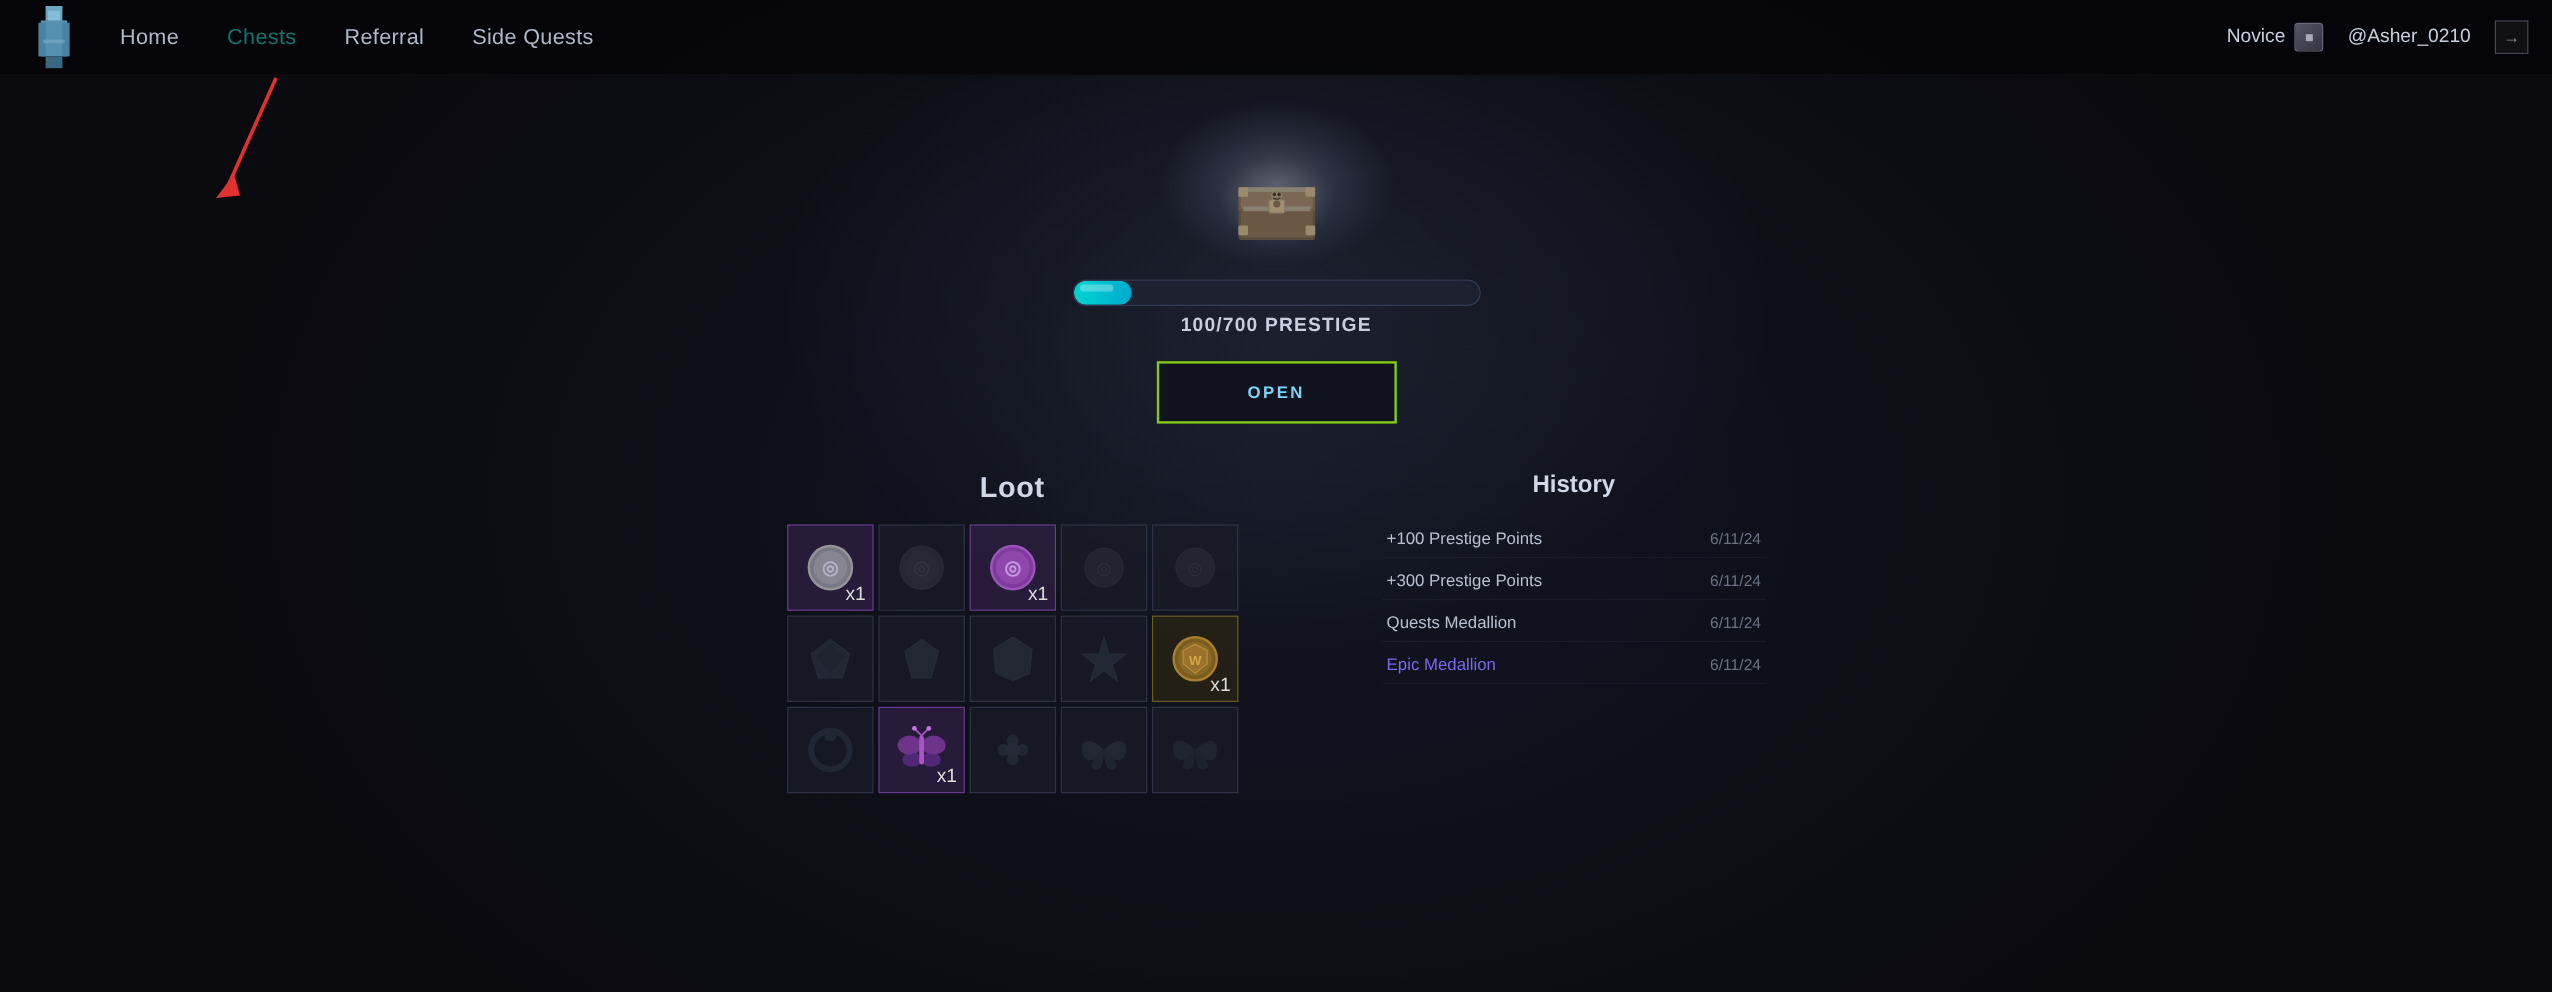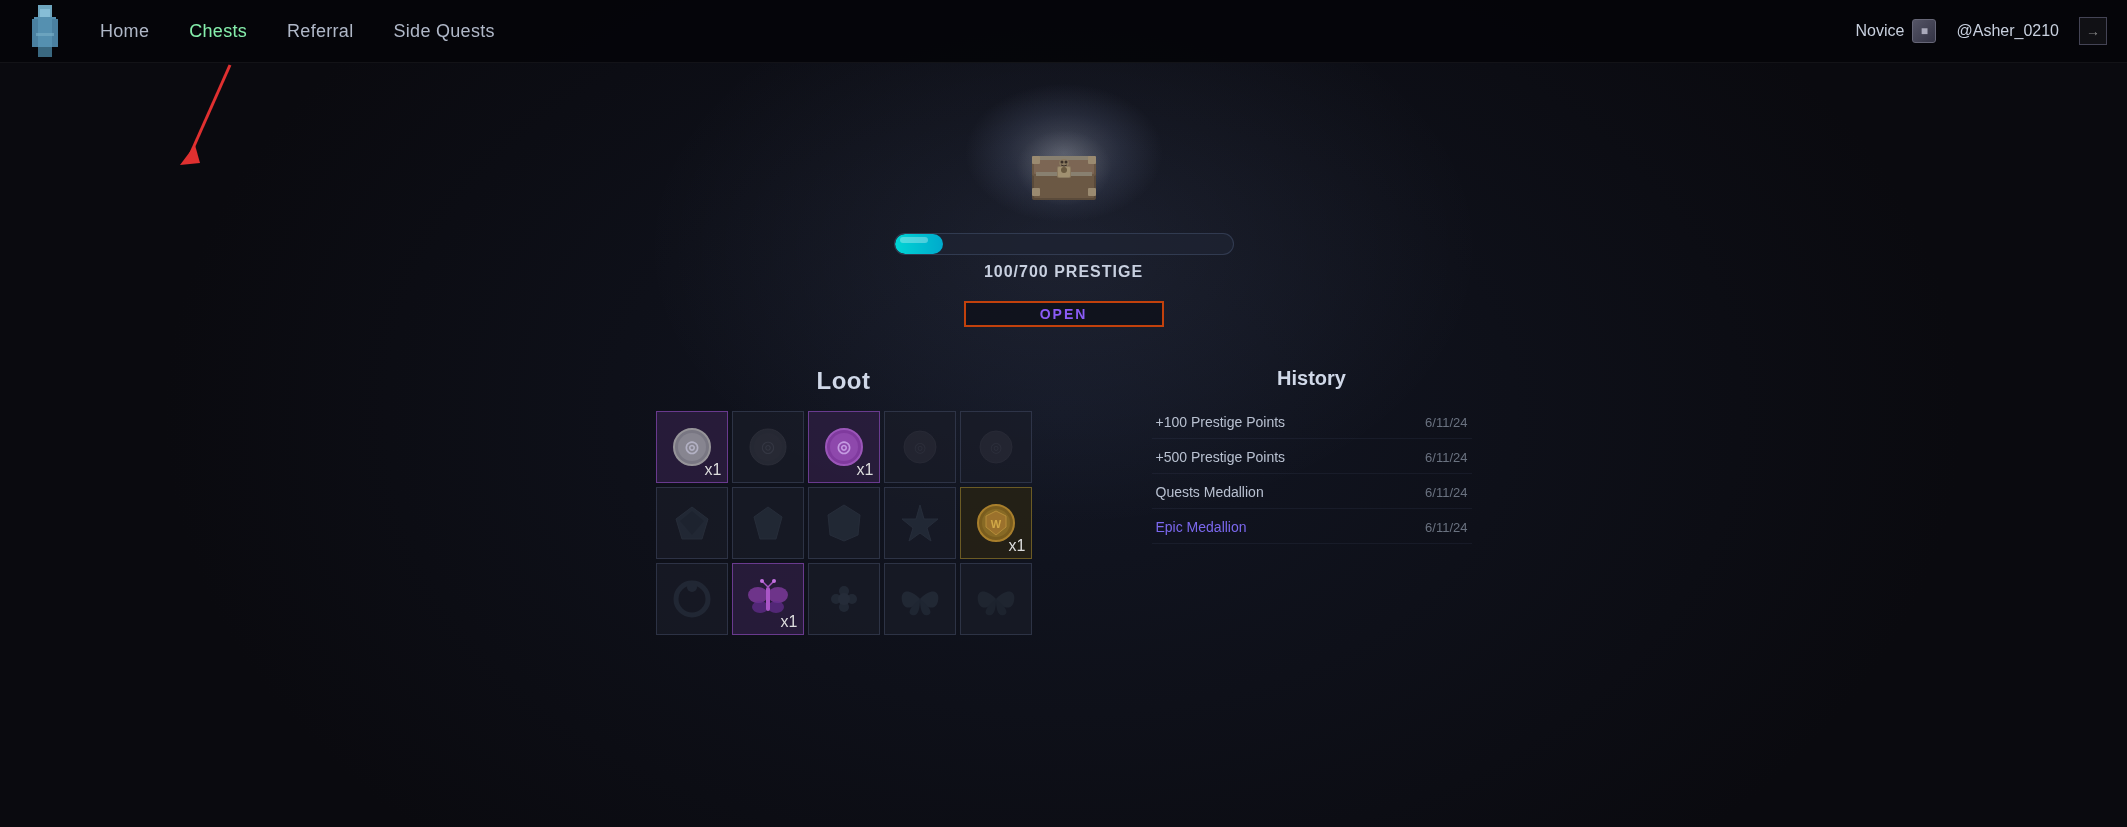--- a/index.html
+++ b/index.html
@@ -63,21 +63,21 @@
     .nav-link {
       font-size: 18px;
       font-weight: 500;
       color: #b0b8c8;
       cursor: pointer;
       text-decoration: none;
       letter-spacing: 0.3px;
     }
 
     .nav-link.active {
-      color: #86efac;
+      color: #0f766e;
     }
 
     .nav-right {
       display: flex;
       align-items: center;
       gap: 20px;
       margin-left: auto;
     }
 
     .nav-rank {
@@ -218,24 +218,24 @@
       font-size: 16px;
       font-weight: 600;
       color: #c8d0e0;
       letter-spacing: 1px;
       margin-bottom: 10px;
     }
 
     
     .open-button {
       width: 200px;
-      height: 26px;
+      height: 52px;
       background: rgba(15,18,28,0.9);
-      border: 2px solid #c2410c;
-      color: #8b5cf6;
+      border: 2px solid #84cc16;
+      color: #7dd3fc;
       font-size: 14px;
       font-weight: 600;
       letter-spacing: 2px;
       cursor: pointer;
       display: flex;
       align-items: center;
       justify-content: center;
     }
 
     
@@ -615,21 +615,21 @@
     <div class="history-section">
       <div class="history-title">History</div>
       <div class="history-list">
 
         <div class="history-row">
           <span class="history-item-name">+100 Prestige Points</span>
           <span class="history-date">6/11/24</span>
         </div>
 
         <div class="history-row">
-          <span class="history-item-name">+500 Prestige Points</span>
+          <span class="history-item-name">+300 Prestige Points</span>
           <span class="history-date">6/11/24</span>
         </div>
 
         <div class="history-row">
           <span class="history-item-name">Quests Medallion</span>
           <span class="history-date">6/11/24</span>
         </div>
 
         <div class="history-row">
           <span class="history-item-name epic">Epic Medallion</span>

